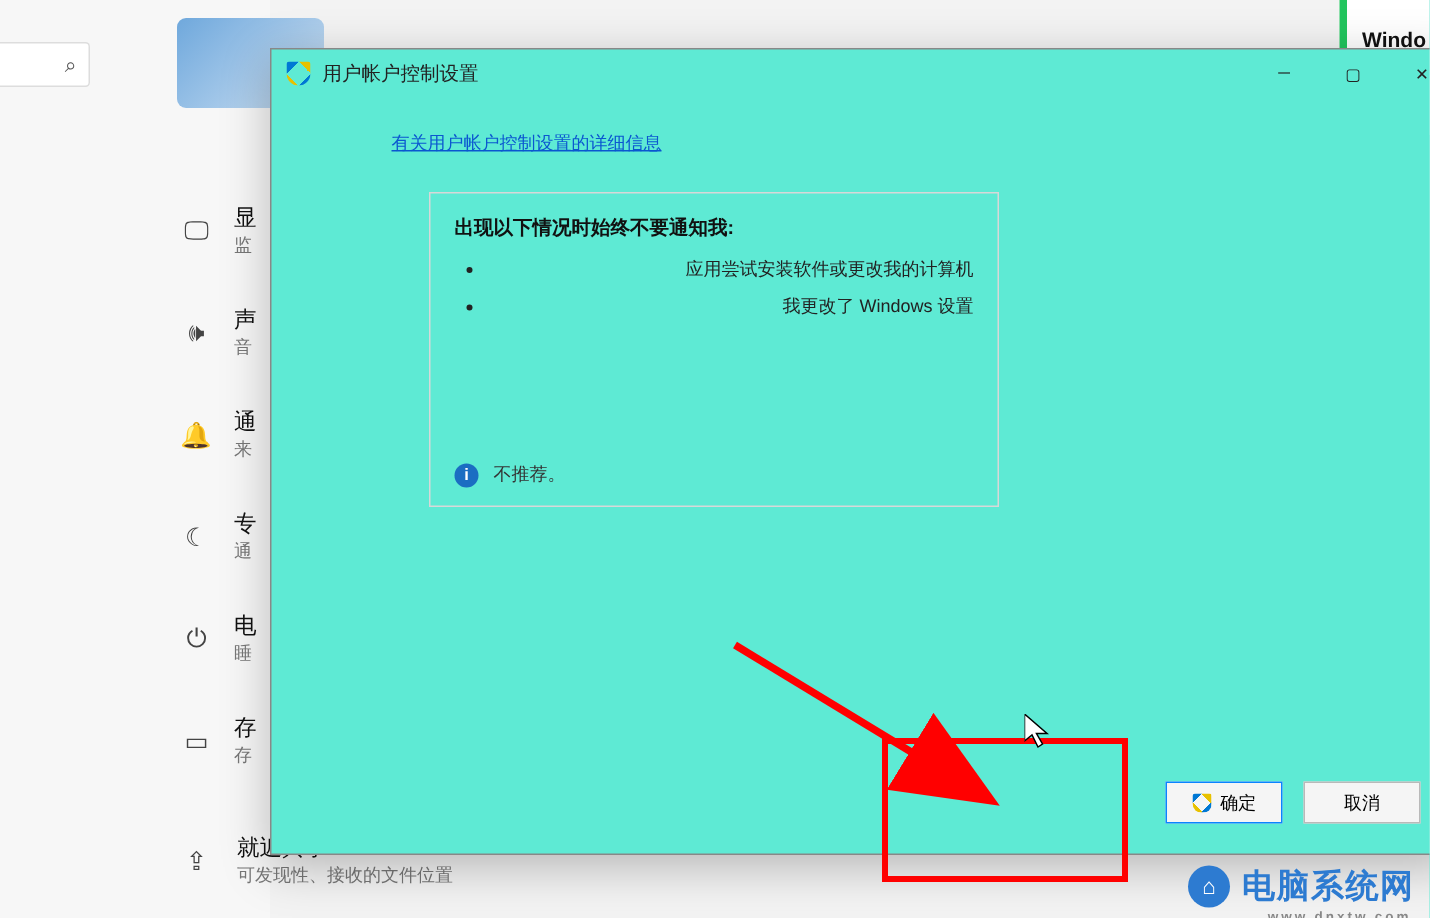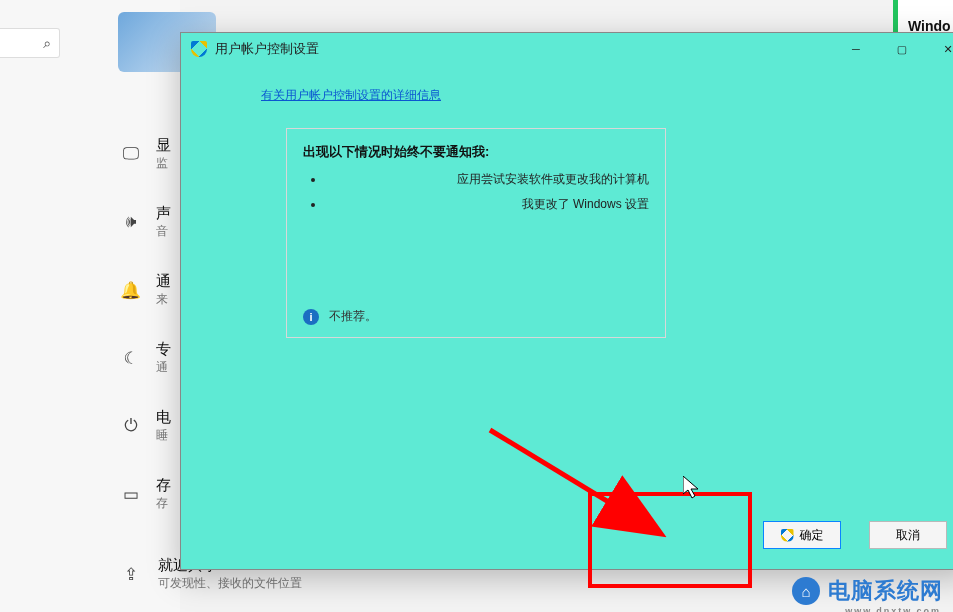--- a/index.html
+++ b/index.html
@@ -148,21 +148,21 @@
   .info-foot .iicon {
     width:16px;height:16px;border-radius:50%;
     background:#1b6ec2;color:#fff;font-size:11px;font-weight:700;
     display:flex;align-items:center;justify-content:center;
   }
   .info-foot .itext { font-size:12px; color:#333; }
 
   .dialog-buttons {
     position:absolute;
     right: 24px; bottom: 20px;
-    display:flex; gap:28px;align-items:flex-end;
+    display:flex; gap:14px;align-items:flex-end;
   }
   .btn {
     min-width: 78px; height:28px;
     padding: 0 12px;
     border: 1px solid #b9b9b9;
     background:#f5f5f5;
     display:flex; align-items:center; justify-content:center;
     gap:6px;
     font-size:12px;
     cursor:pointer;

